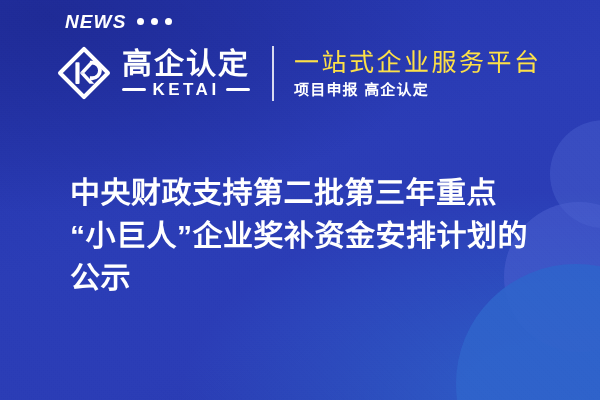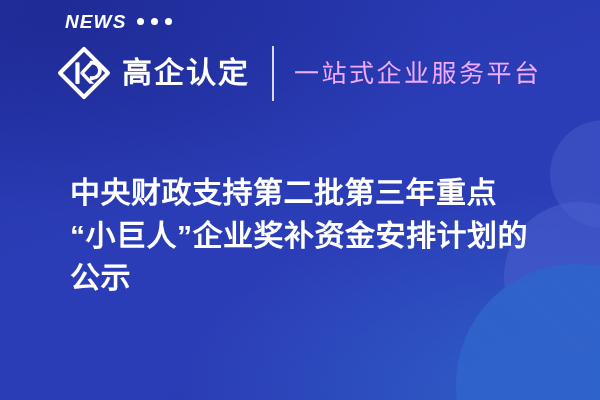--- a/index.html
+++ b/index.html
@@ -149,21 +149,21 @@
     margin: 0 20px 0 22px;
     flex: 0 0 auto;
   }
 
   .brand-tagline {
     display: flex;
     flex-direction: column;
     justify-content: center;
   }
   .tagline-main {
-    color: #f0abfc;
+    color: #fde047;
     font-size: 25px;
     line-height: 1.14;
     letter-spacing: 2.5px;
     white-space: nowrap;
   }
   .tagline-sub {
     margin-top: 5px;
     color: #ffffff;
     font-size: 15px;
     font-weight: bold;
@@ -227,26 +227,32 @@
           <path d="M27.5 32.4 L38.2 43.8 L43.4 43.8 L32.4 32 Z"></path>
         </g>
         <g fill="none" stroke="#ffffff" stroke-width="4.2">
 
           <path d="M38.5 20.6 L41 20.6 A 8.6 8.6 0 0 1 41 37.8 L38.5 37.8"></path>
         </g>
       </svg>
 
       <div class="brand-words">
         <div class="brand-cn">高企认定</div>
+        <div class="brand-en-row">
+          <span class="rule"></span>
+          <span class="brand-en">KETAI</span>
+          <span class="rule"></span>
+        </div>
       </div>
 
       <div class="brand-divider"></div>
 
       <div class="brand-tagline">
         <div class="tagline-main">一站式企业服务平台</div>
+        <div class="tagline-sub">项目申报 高企认定</div>
       </div>
 
     </div>
 
     <h1 class="headline">中央财政支持第二批第三年重点“小巨人”企业奖补资金安排计划的公示</h1>
 
   </div>
 </div>
 
 </body></html>

